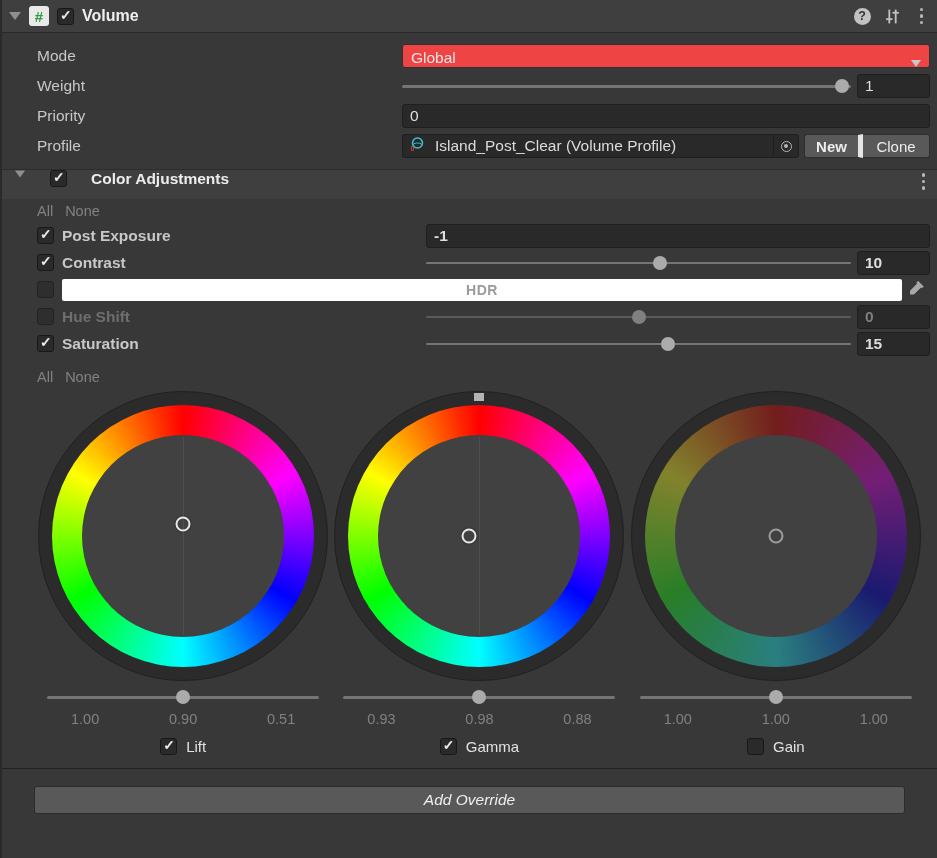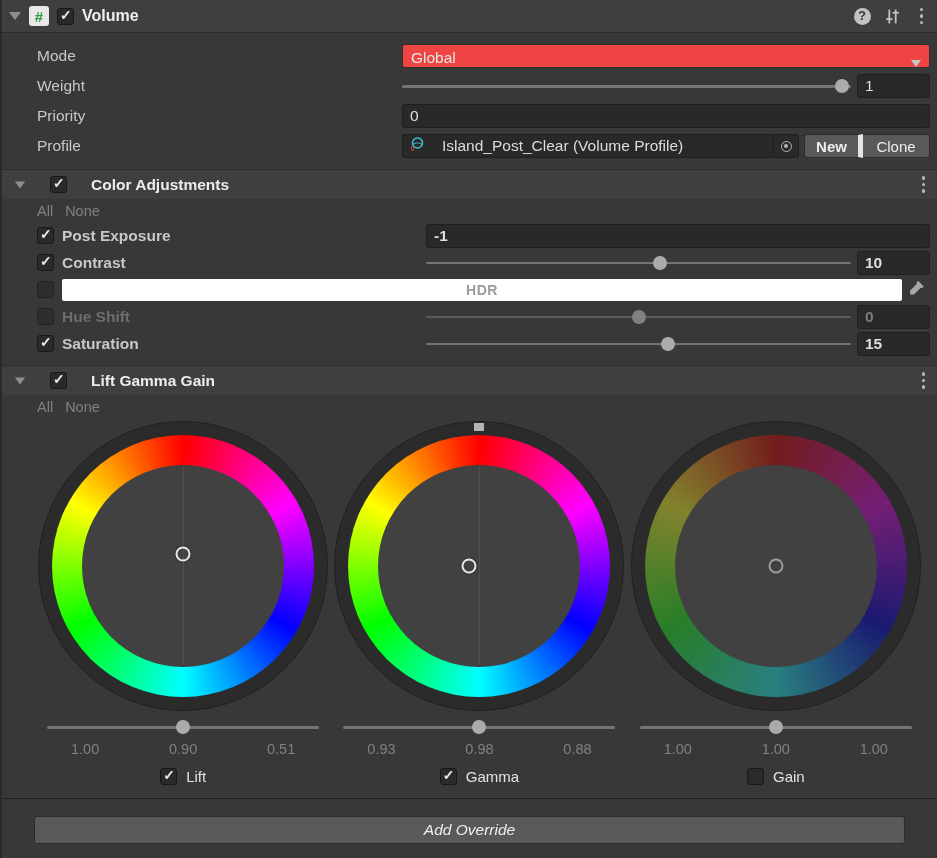--- a/index.html
+++ b/index.html
@@ -83,21 +83,21 @@
     margin-left:auto; width:0; height:0;
     border-left:5.5px solid transparent; border-right:5.5px solid transparent;
     border-top:7px solid #C8C8C8;
   }
 
   .num-field { width:73px; flex:0 0 73px; margin-left:6px; }
 
   .obj-field {
     flex:1; height:24px; background:#292929; border:1px solid #1F1F1F;
     border-radius:3px 0 0 3px; border-right:none;
-    display:flex; align-items:center; gap:17px; padding:0 6px; color:#DCDCDC;
+    display:flex; align-items:center; gap:10px; padding:0 6px; color:#DCDCDC;
     overflow:hidden; white-space:nowrap;
   }
   .obj-picker {
     width:26px; height:24px; flex:0 0 26px; background:#292929;
     border:1px solid #1F1F1F; border-radius:0 3px 3px 0;
     display:flex; align-items:center; justify-content:center;
   }
   .picker-circle {
     width:11px; height:11px; border:1.5px solid #B5B5B5; border-radius:50%;
     position:relative;
@@ -109,21 +109,21 @@
   .btn {
     height:24px; background:#595959; border:1px solid #2E2E2E; color:#EDEDED;
     display:flex; align-items:center; justify-content:center; font-size:15px;
   }
   .btn-new { width:59px; margin-left:5px; border-radius:3px 0 0 3px; border-right:5px solid #e5e5e5;font-weight:bold; }
   .btn-clone { width:67px; border-radius:0 3px 3px 0; border-left:none; }
 
   
   .sec-header {
     height:30px; background:#3F3F3F; border-top:1px solid #2C2C2C;
-    display:flex; align-items:center; gap:24px; padding:0 6px 0 12px;
+    display:flex; gap:24px; padding:0 6px 0 12px;
   }
   .sec-header .foldout { transform:scale(.85); }
   .sec-title { font-weight:bold; color:#EDEDED; font-size:15.5px; }
   .sec-header .kebab { margin-left:auto; }
   .allnone { padding:4px 0 3px 35px; display:flex; gap:12px; color:#828282; font-size:14.5px; }
 
   .ca-row { display:flex; align-items:center; height:27px; padding:0 7px 0 35px; gap:8px;font-weight:bold; }
   .ca-label { width:356px; flex:0 0 356px; color:#C8C8C8; }
   .ca-label.dimmed { color:#6E6E6E; }
   .ca-value { flex:1; display:flex; align-items:center; }
@@ -338,30 +338,20 @@
       <span class="slider">
         <span class="track"></span>
           <span class="thumb" style="left:57%"></span>
       </span>
       <span class="field num-field">15</span>
     </span>
   </div>
 </div>
 
 <div style="margin-top:8px;">
-  <div class="sec-header">
-    <span class="foldout"></span>
-    <span class="checkbox checked"></span>
-    <span class="sec-title">Lift Gamma Gain</span>
-    <span class="kebab">
-        <i></i>
-        <i></i>
-        <i></i>
-      </span>
-  </div>
 
   <div class="allnone" style="padding-bottom:6px;">
     <span>All</span>
     <span>None</span>
   </div>
 
   <div class="wheels">
 
     <div class="wheel-col">
       <div class="wheel">

